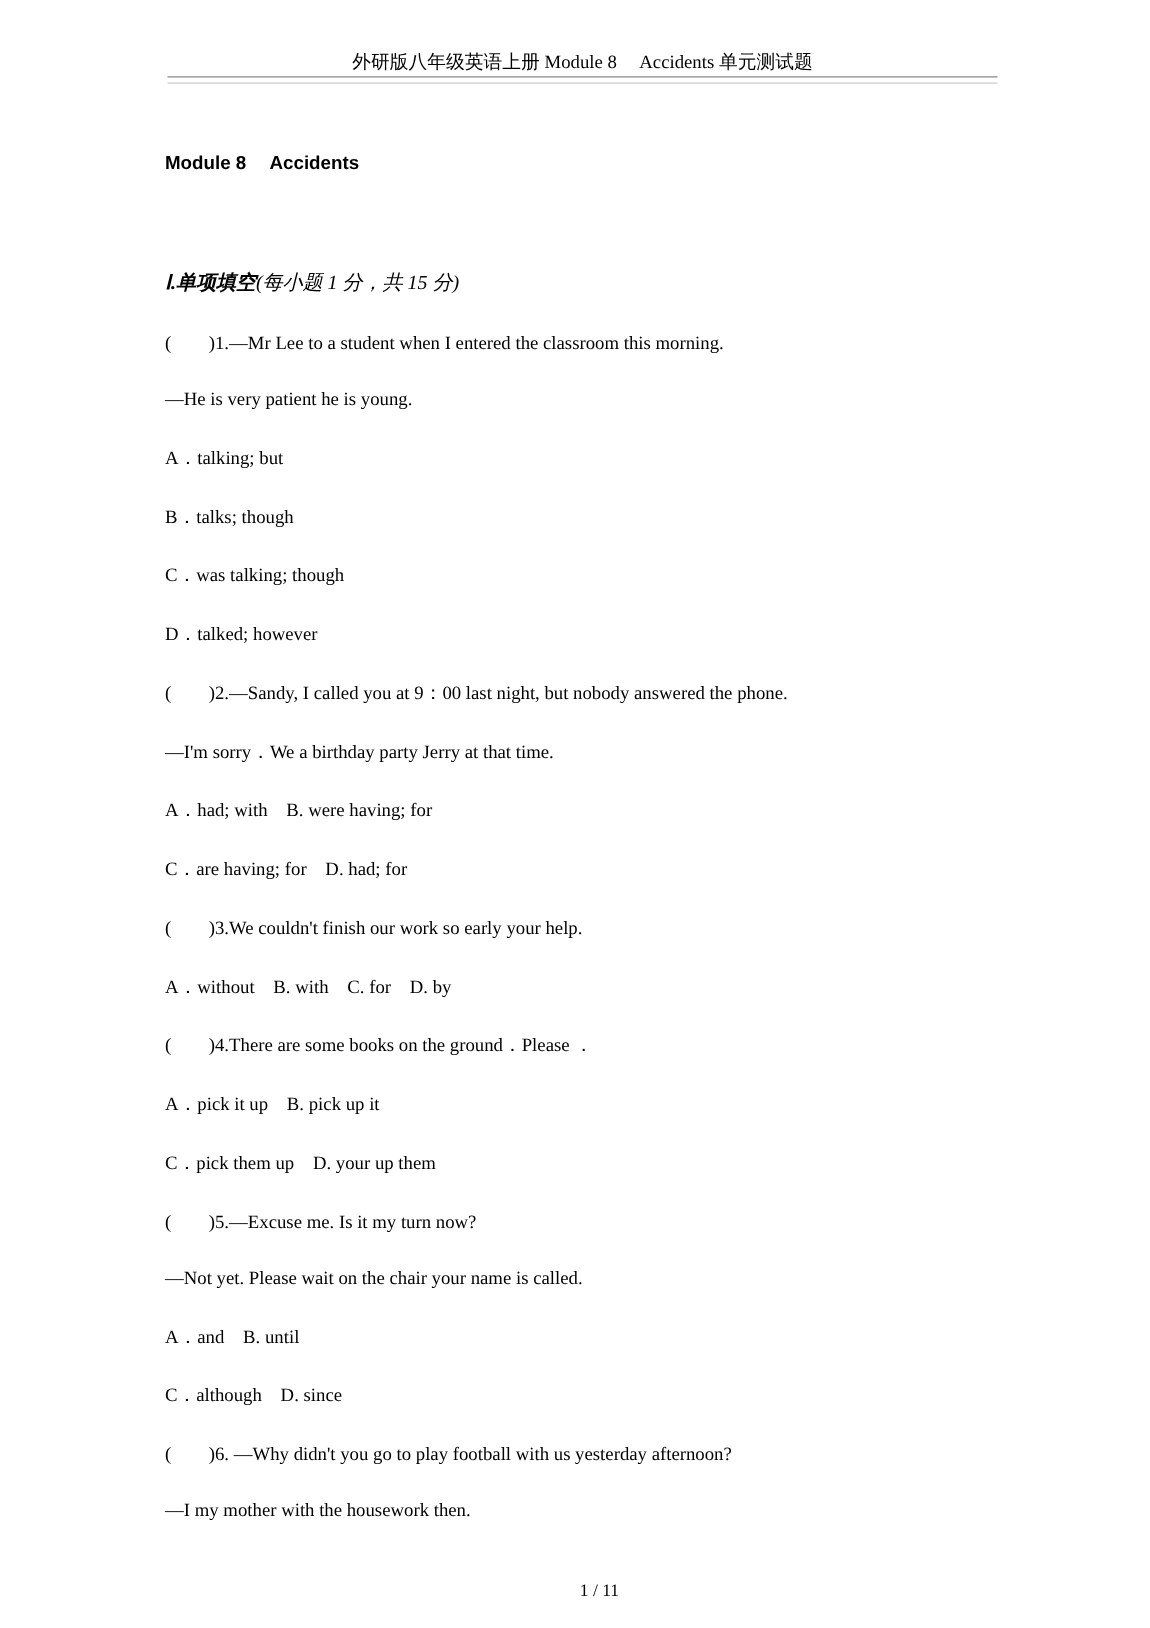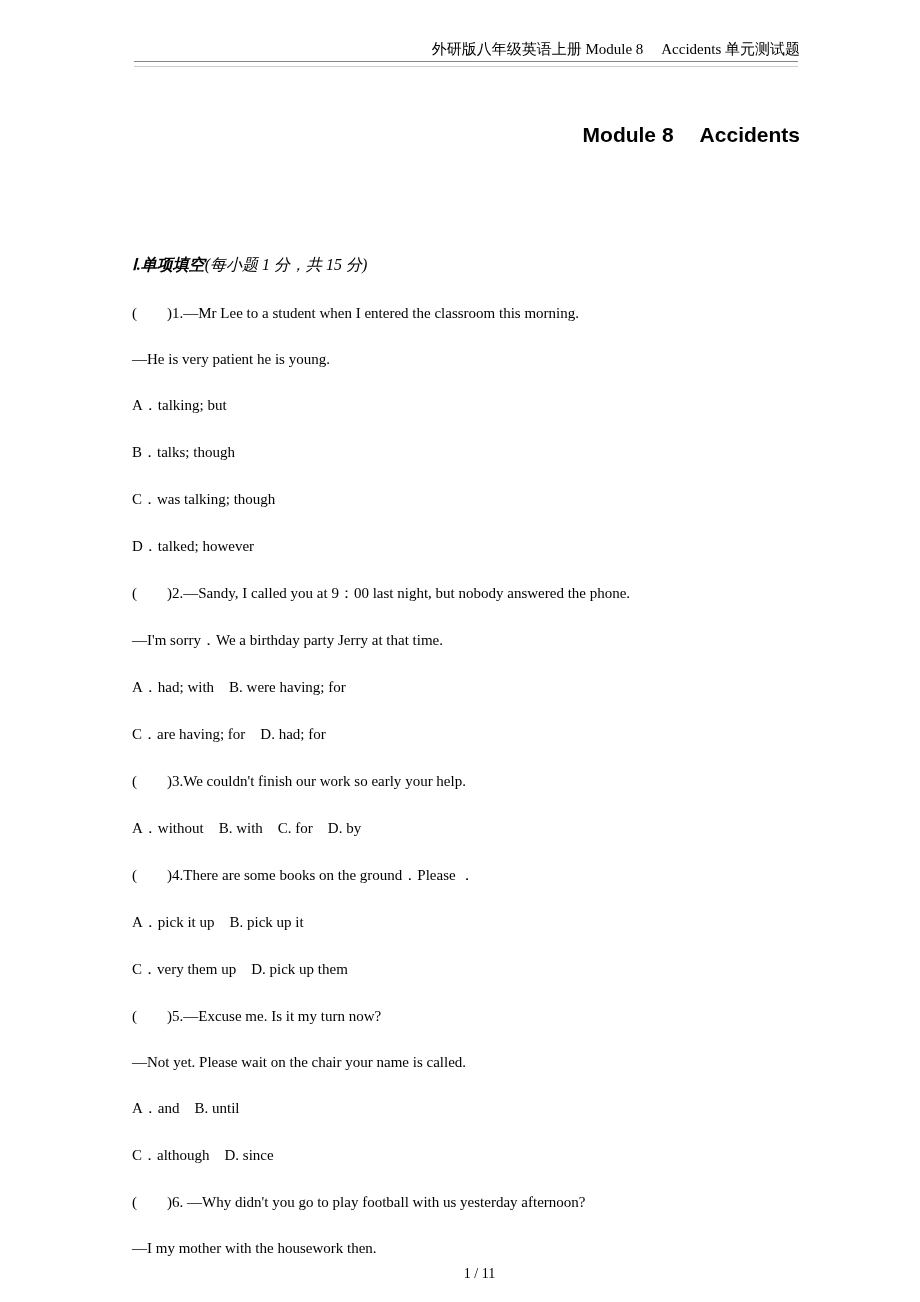--- a/index.html
+++ b/index.html
@@ -10,39 +10,39 @@
     font-family: "SimSun", "宋体", serif;
     color: #000;
     font-size: 16px;
   }
   .page {
     padding: 40px 120px 20px 132px;
     position: relative;
     min-height: 1302px;
   }
   .header {
-    text-align: right;
+    text-align: center;
     font-size: 15px;
     margin-bottom: 2px;
     font-family: "SimSun", "宋体", serif;
   }
   .header-line {
     border-bottom: 1px solid #888;
     margin: 0 2px 4px 2px;
   }
   .header-line2 {
     border-bottom: 1px solid #ccc;
     margin: 0 2px 54px 2px;
   }
   .title {
-    text-align: right;
+    text-align: left;
     font-family: Arial, "Helvetica Neue", sans-serif;
     font-weight: bold;
-    font-size: 21px;
-    margin-bottom: 106px;
+    font-size: 15px;
+    margin-bottom: 76px;
   }
   .section-title {
     font-weight: bold;
     margin-bottom: 28px;
     font-size: 16px;
     font-style: italic;
   }
   .section-title .normal {
     font-weight: normal;
   }
@@ -102,21 +102,21 @@
 
   <div class="q-line">
     <span>(　　)3.</span><span>We couldn't finish our work so early </span><span class="blank"></span><span> your help.</span>
   </div>
   <div class="opt-line q-line"><span>A．without　B. with　C. for　D. by</span></div>
 
   <div class="q-line">
     <span>(　　)4.</span><span>There are some books on the ground．Please </span><span class="blank"></span><span>．</span>
   </div>
   <div class="opt-line q-line"><span>A．pick it up　B. pick up it</span></div>
-  <div class="opt-line q-line"><span>C．very them up　D. pick up them</span></div>
+  <div class="opt-line q-line"><span>C．pick them up　D. your up them</span></div>
 
   <div class="q-line">
     <span>(　　)5.</span><span>—Excuse me. Is it my turn now?</span>
   </div>
   <div class="q-line">
     <span>—Not yet. Please wait on the chair </span><span class="blank"></span><span> your name is called.</span>
   </div>
   <div class="opt-line q-line"><span>A．and　B. until</span></div>
   <div class="opt-line q-line"><span>C．although　D. since</span></div>
 

